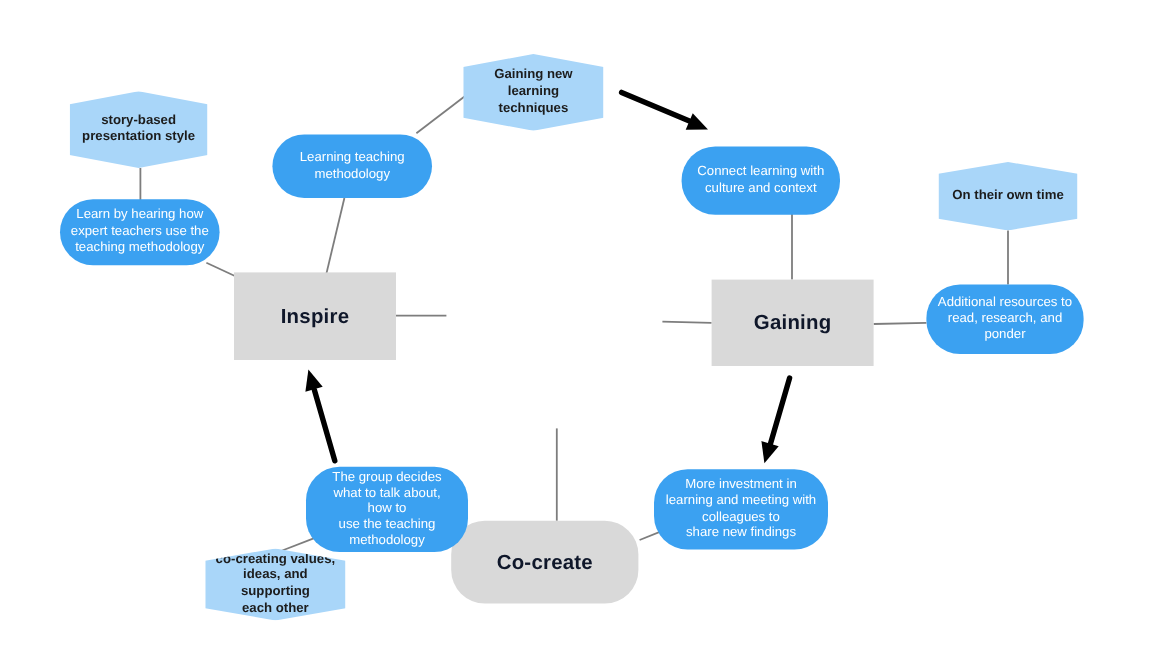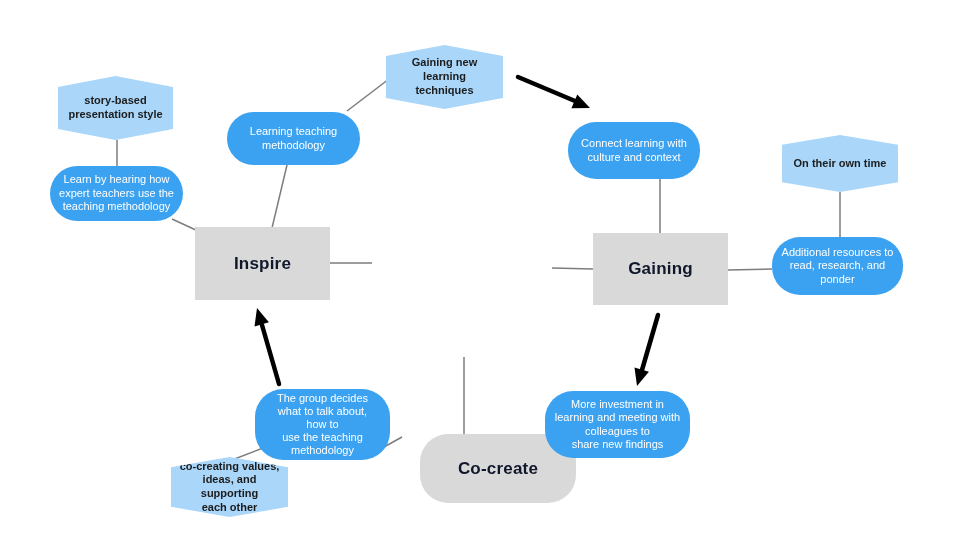--- a/index.html
+++ b/index.html
@@ -74,21 +74,21 @@
     </g>
   </svg>
 
 
   <div class="node box" style="left:195px;top:227px;width:135px;height:73px;">
     <span>Inspire</span>
   </div>
   <div class="node box" style="left:593px;top:233px;width:135px;height:72px;">
     <span>Gaining</span>
   </div>
-  <div class="node box" style="left:420px;top:434px;width:156px;height:69px;border-radius:28px;">
+  <div class="node box" style="left:376px;top:434px;width:156px;height:69px;border-radius:28px;">
     <span>Co-create</span>
   </div>
 
   <div class="node pill" style="left:227px;top:112px;width:133px;height:53px;">
     <span>Learning teaching
 methodology</span>
   </div>
   <div class="node pill" style="left:568px;top:110px;width:132px;height:57px;margin-top:12px;">
     <span>Connect learning with
 culture and context</span>

